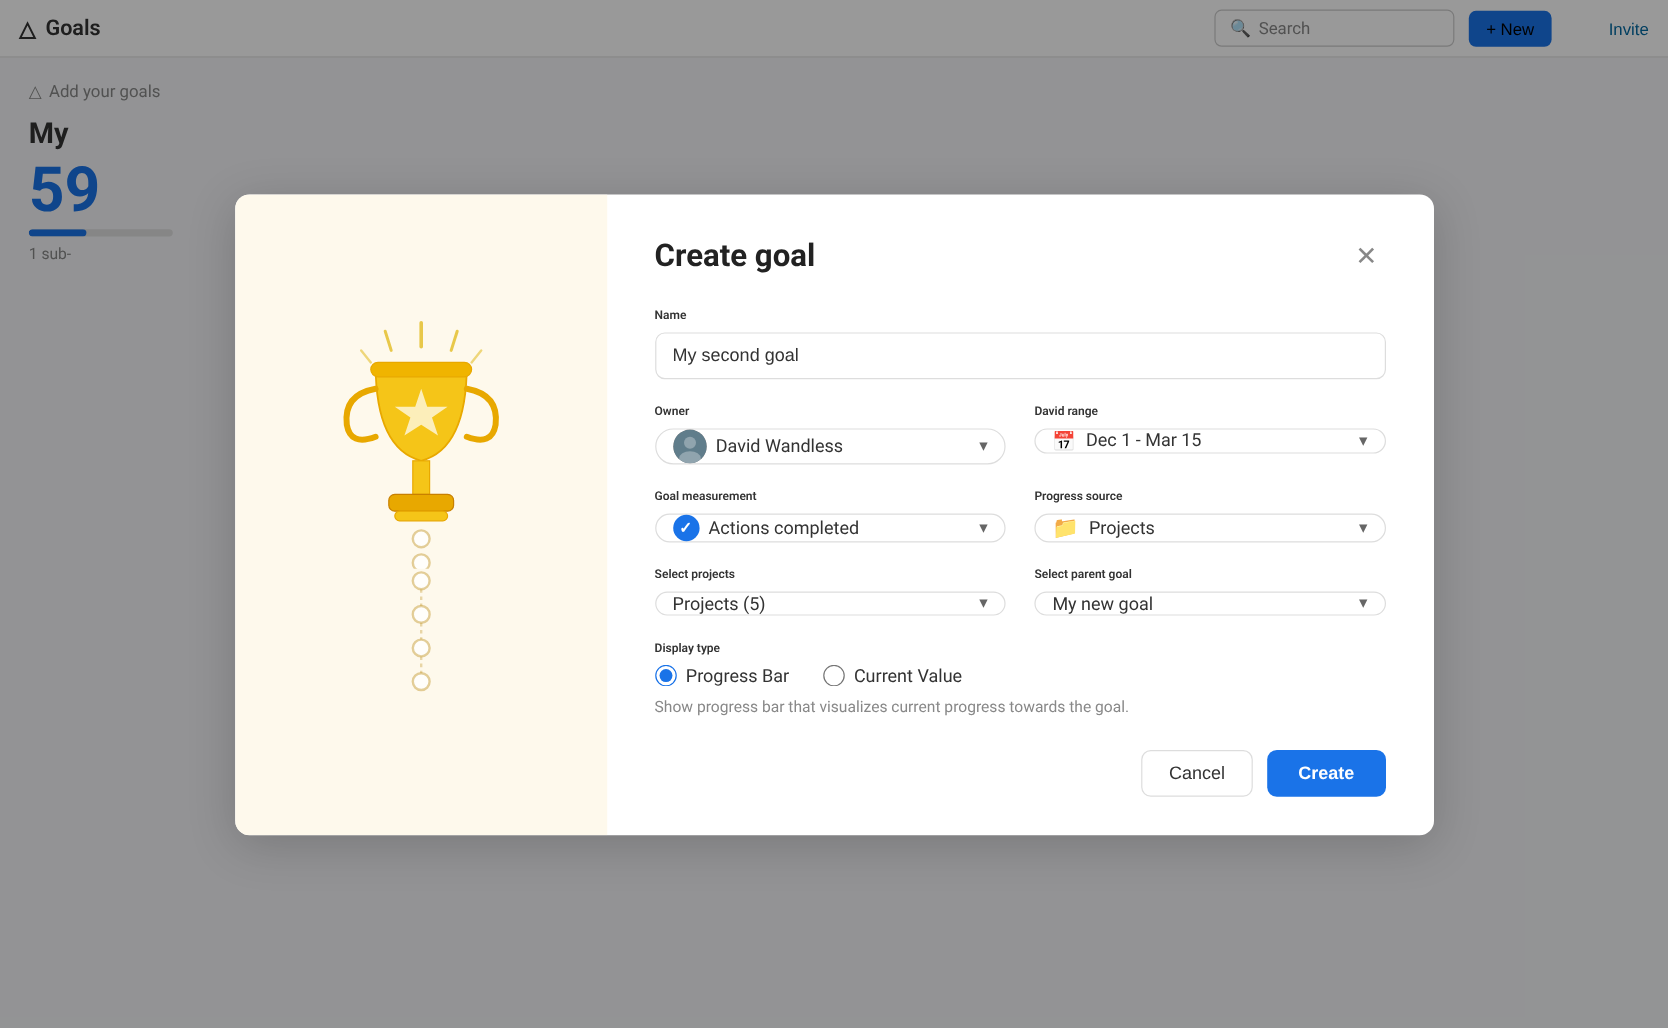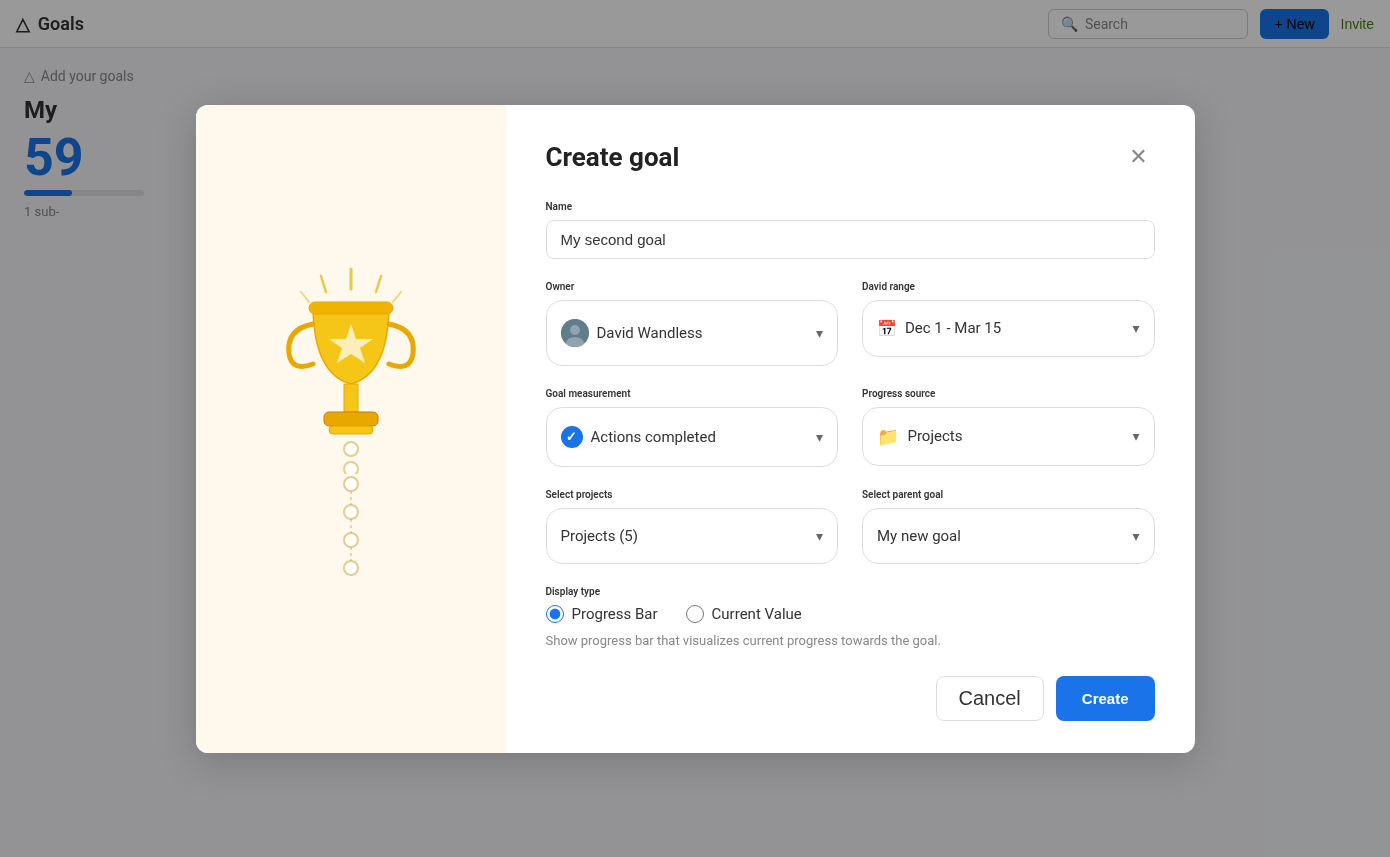--- a/index.html
+++ b/index.html
@@ -66,26 +66,27 @@
       font-weight: 500;
       display: flex;
       align-items: center;
       gap: 4px;
       cursor: pointer;
     }
 
     .bg-btn-invite {
       background: none;
       border: none;
-      color: #4d7c0f;
+      color: #0369a1;
       font-size: 14px;
       cursor: pointer;
       display: flex;
       align-items: center;
       gap: 4px;
+      margin-left: 36px;
     }
 
     .bg-content {
       position: absolute;
       top: 48px;
       left: 0;
       right: 0;
       bottom: 0;
       padding: 20px 24px;
     }
@@ -241,21 +242,21 @@
       grid-template-columns: 1fr 1fr;
       gap: 24px;
       margin-bottom: 22px;
     }
 
     .select-with-icon {
       display: flex;
       align-items: center;
       border: 1.5px solid #ddd;
       border-radius: 16px;
-      padding: 18px 14px;
+      padding: 0 14px;
       gap: 8px;
       cursor: pointer;
       position: relative;
     }
 
     .select-with-icon .select-text {
       flex: 1;
       font-size: 15px;
       color: #333;
     }
@@ -346,21 +347,21 @@
       gap: 12px;
       margin-top: 28px;
     }
 
     .btn-cancel {
       border: 1.5px solid #ddd;
       background: #fff;
       color: #333;
       border-radius: 8px;
       padding: 10px 22px;
-      font-size: 20px;
+      font-size: 15px;
       font-weight: 500;
       cursor: pointer;
     }
 
     .btn-create {
       background: #1a73e8;
       color: #fff;
       border: none;
       border-radius: 8px;
       padding: 10px 26px;

